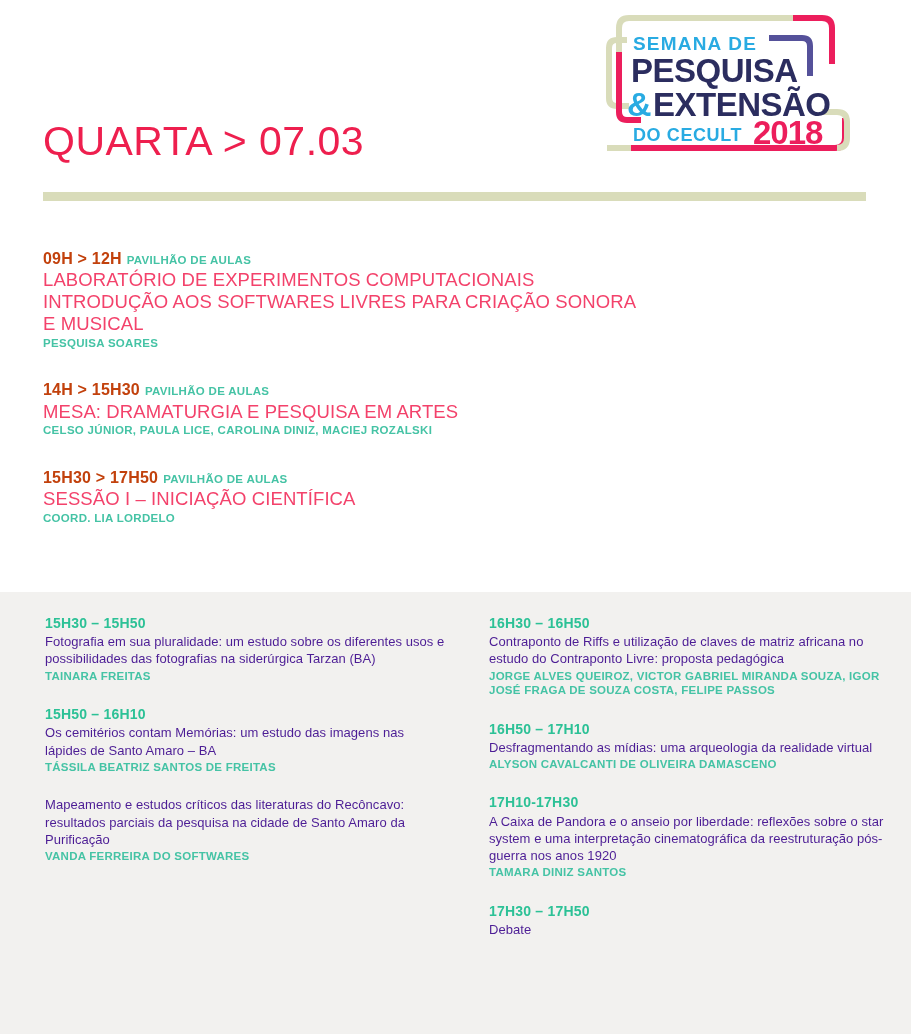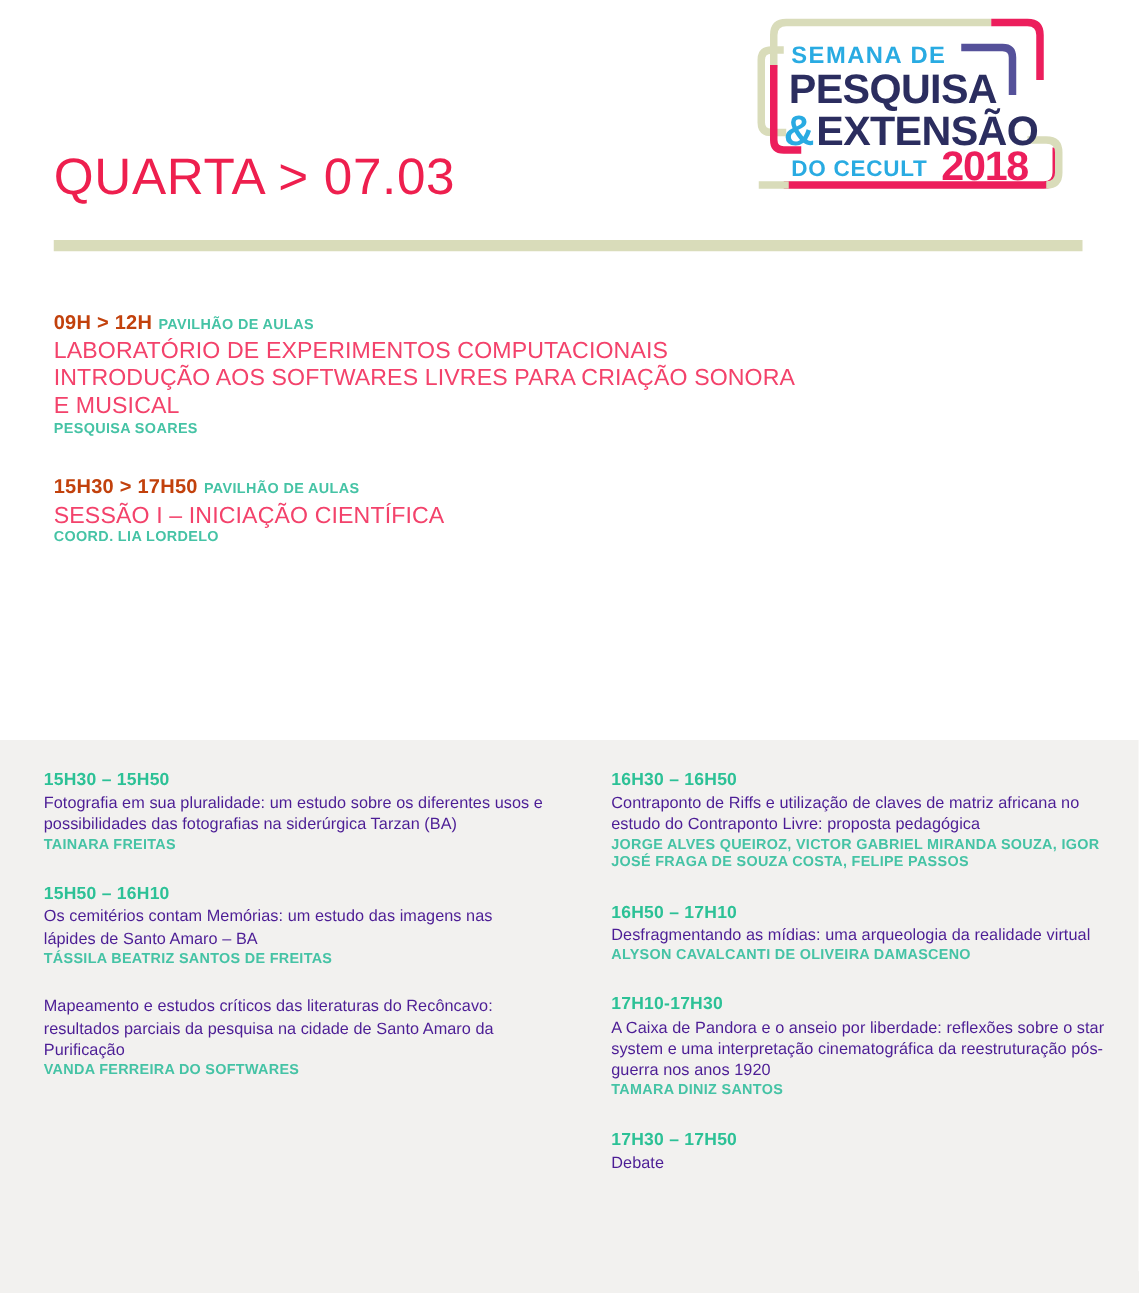--- a/index.html
+++ b/index.html
@@ -48,21 +48,21 @@
     letter-spacing:0.3px; line-height:1.25; margin-top:1px;
   }
 
   
   .panel {
     position:absolute; top:592px; left:0;
     width:911px; height:442px;
     background:#f2f1ef;
   }
   .col { position:absolute; top:22px; }
-  .col-left  { left:35px;  width:400px; }
+  .col-left  { left:45px;  width:400px; }
   .col-right { left:489px; width:400px; }
 
   .item { margin-bottom:22px; }
   .item:last-child { margin-bottom:0; }
   .i-time {
     font-size:14px; font-weight:bold; color:#2cc196;
     letter-spacing:0.2px; line-height:1.3; margin-bottom:1px;
   }
   .i-title {
     font-size:13px; font-weight:400; color:#4c1d95;
@@ -105,20 +105,27 @@
   <div class="sessions">
 
     <div class="session">
       <div class="s-head">
         <span class="s-time">09H &gt; 12H</span><span class="s-venue">PAVILHÃO DE AULAS</span>
       </div>
       <div class="s-title">LABORATÓRIO DE EXPERIMENTOS COMPUTACIONAIS INTRODUÇÃO AOS SOFTWARES LIVRES PARA CRIAÇÃO SONORA E MUSICAL</div>
       <div class="s-people">PESQUISA SOARES</div>
     </div>
 
+    <div class="session">
+      <div class="s-head">
+        <span class="s-time">14H &gt; 15H30</span><span class="s-venue">PAVILHÃO DE AULAS</span>
+      </div>
+      <div class="s-title">MESA: DRAMATURGIA E PESQUISA EM ARTES</div>
+      <div class="s-people">CELSO JÚNIOR, PAULA LICE, CAROLINA DINIZ, MACIEJ ROZALSKI</div>
+    </div>
 
     <div class="session">
       <div class="s-head">
         <span class="s-time">15H30 &gt; 17H50</span><span class="s-venue">PAVILHÃO DE AULAS</span>
       </div>
       <div class="s-title">SESSÃO I – INICIAÇÃO CIENTÍFICA</div>
       <div class="s-people">COORD. LIA LORDELO</div>
     </div>
 
   </div>

